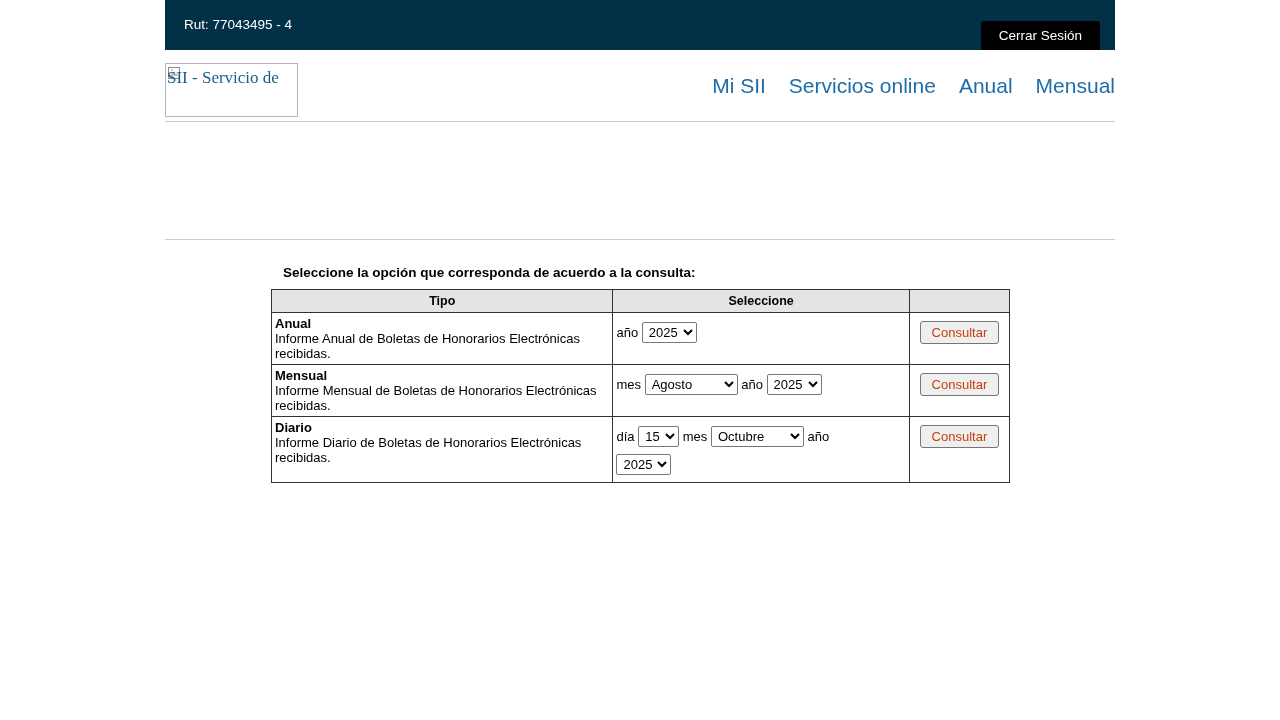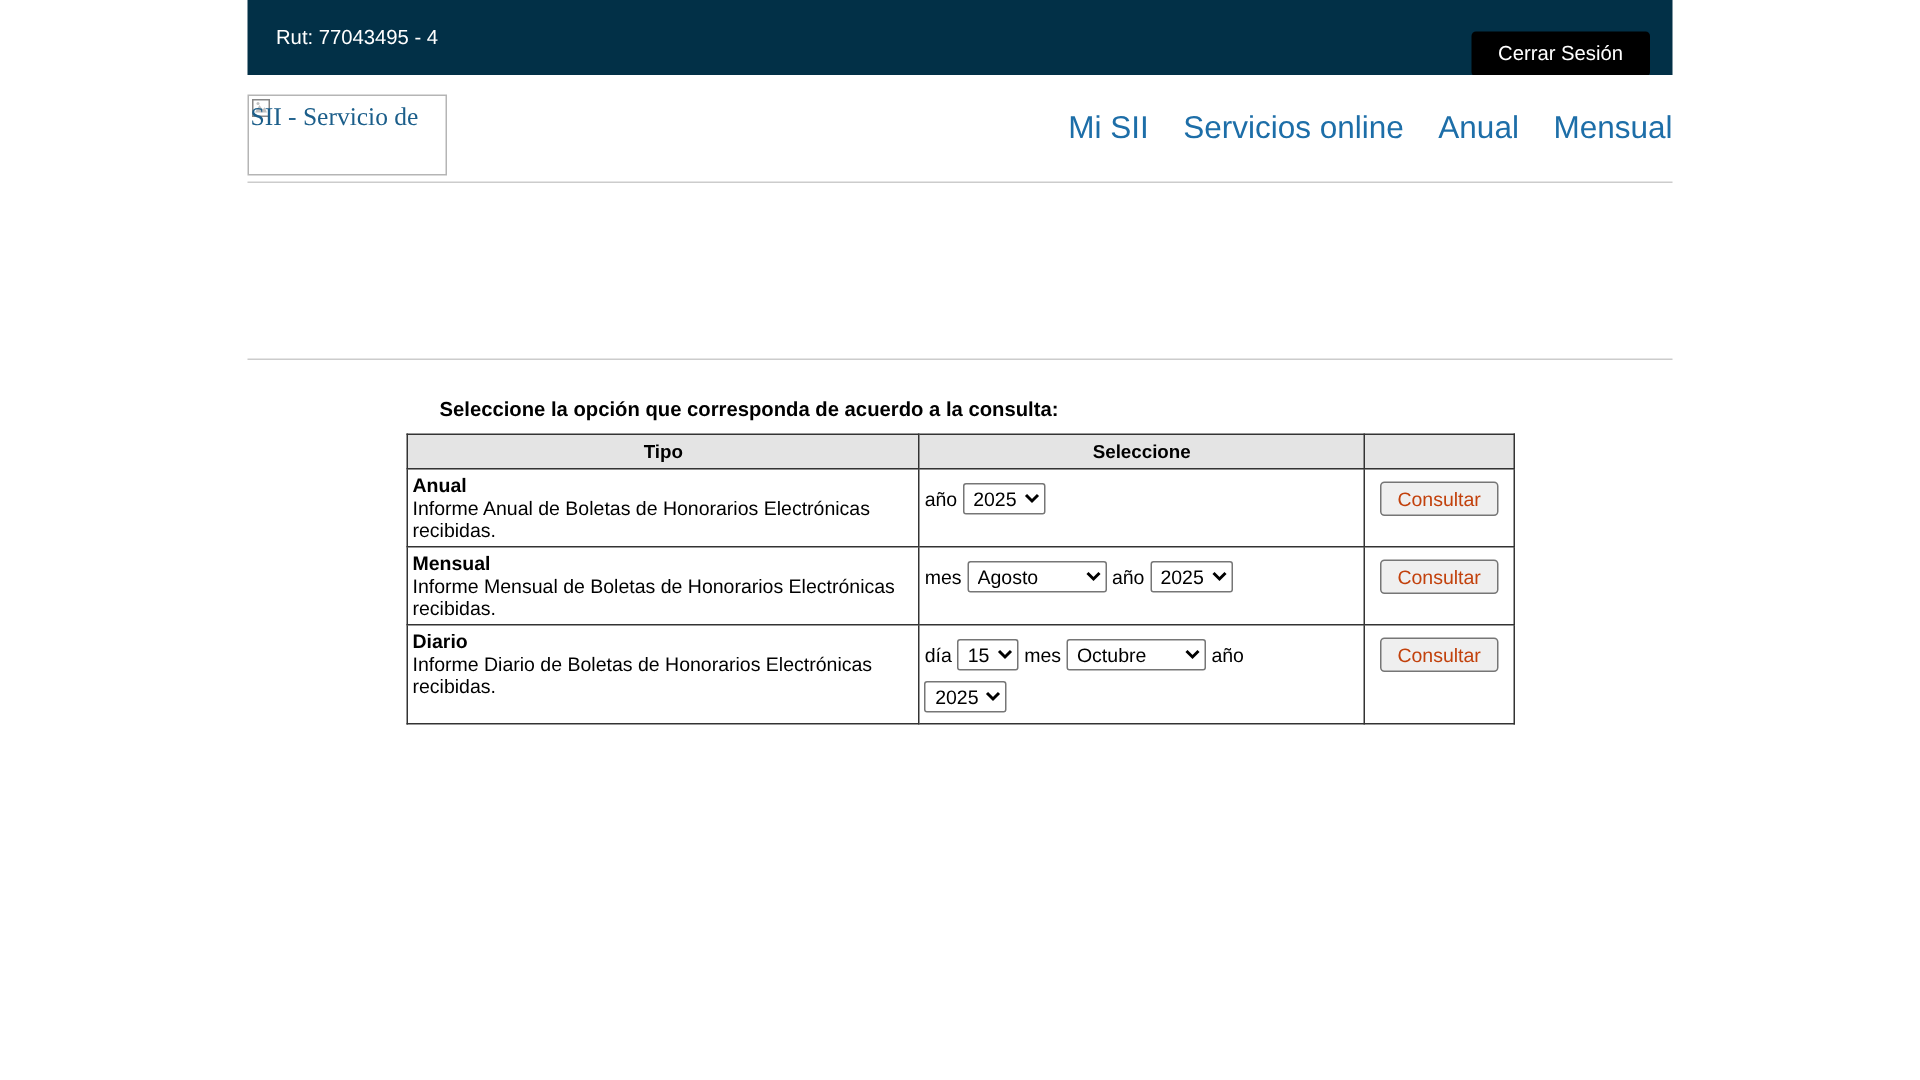--- a/index.html
+++ b/index.html
@@ -138,21 +138,21 @@
   .table-area {
     position: absolute;
     left: 271px;
     top: 265px;
     width: 740px;
   }
   .select-label {
     font-size: 13.5px;
     font-weight: bold;
     color: #000000;
-    margin: 0 0 9px 22px;
+    margin: 0 0 9px 12px;
     font-family: "Liberation Sans", sans-serif;
   }
   table.report {
     border-collapse: collapse;
     width: 739px;
     table-layout: fixed;
     border: 1px solid #333333;
     font-family: "Liberation Sans", sans-serif;
   }
   table.report th {

